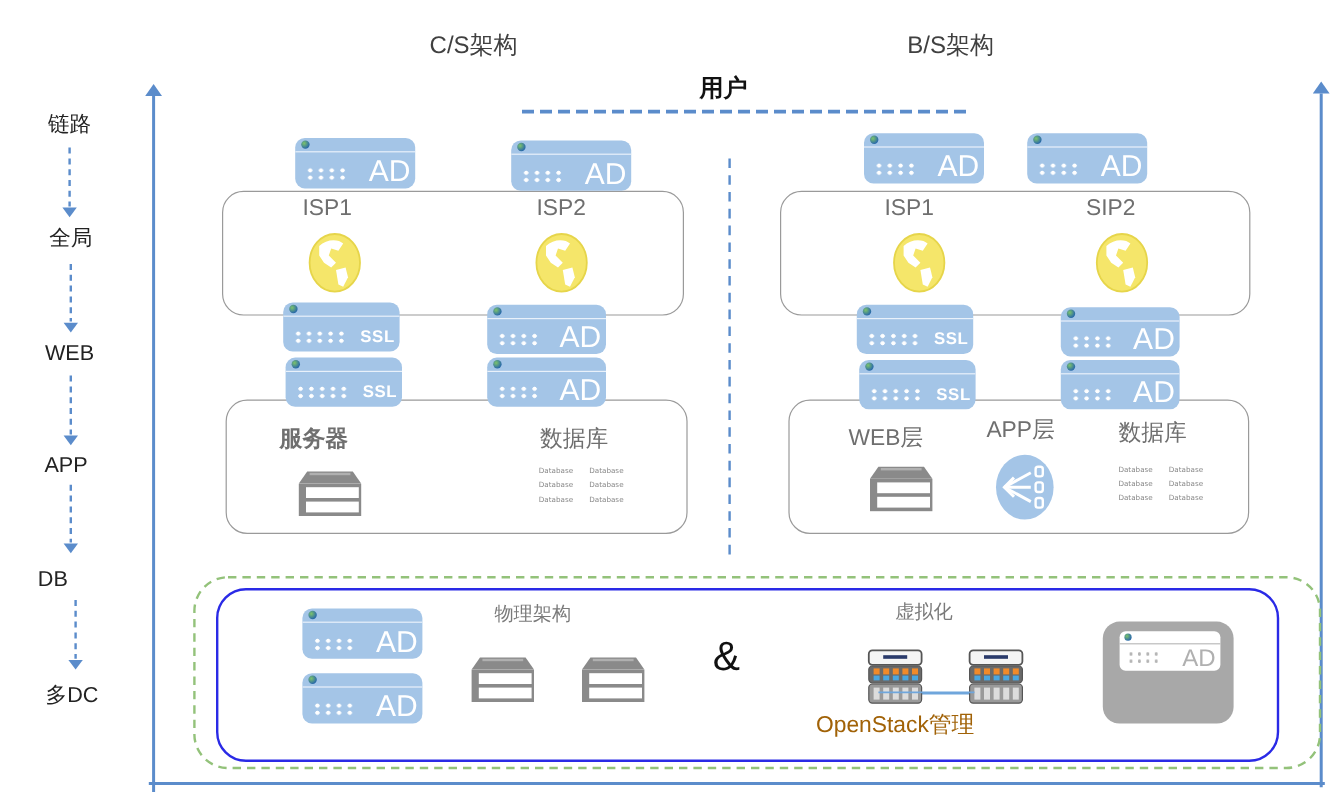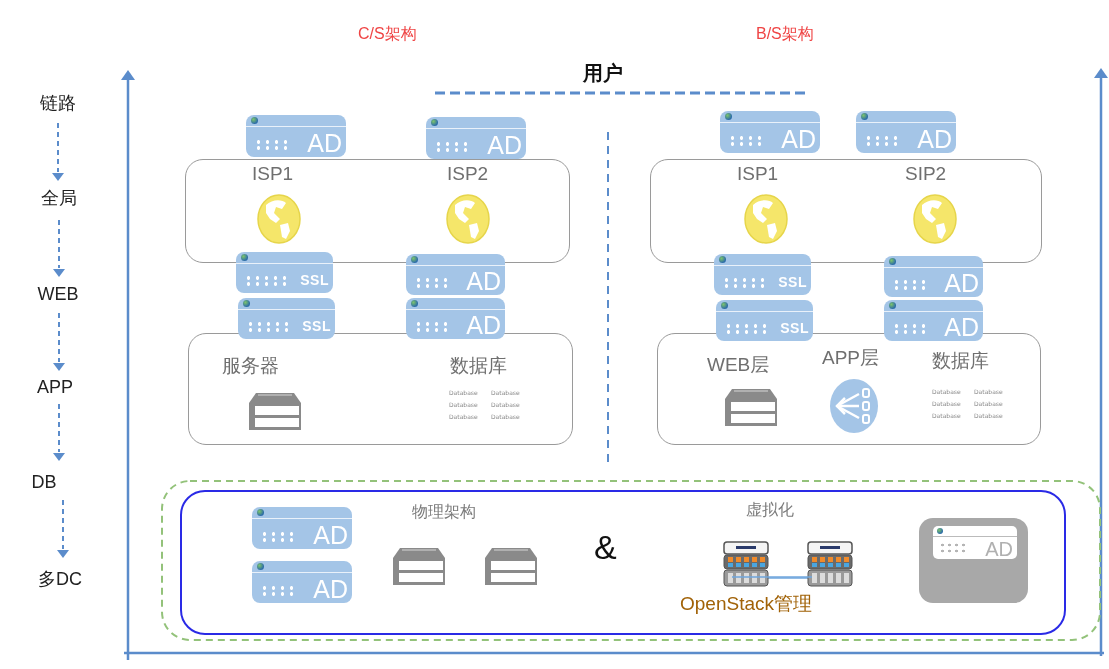--- a/index.html
+++ b/index.html
@@ -1,20 +1,20 @@
 <!DOCTYPE html>
 <html><head>
 <meta charset="utf-8">
 <style>
   html, body { margin: 0; padding: 0; background: #ffffff; }
   body { width: 1109px; height: 669px; position: relative; overflow: hidden;
          font-family: "DejaVu Sans", "Liberation Sans", sans-serif; color: #222; }
   .abs { position: absolute; }
 
-  .col-title { font-size: 16px; color: #ef4444; font-family: "Liberation Sans", "DejaVu Sans", sans-serif; }
+  .col-title { font-size: 20px; color: #404040; font-family: "Liberation Sans", "DejaVu Sans", sans-serif; }
   .user-label { font-size: 20px; font-weight: bold; color: #111; }
 
   .layer-label { font-size: 18px; color: #222; width: 80px; text-align: center; font-family: "Liberation Sans", "DejaVu Sans", sans-serif; }
 
   .group-box { border: 1.5px solid #9a9a9a; border-radius: 18px; background: transparent; box-sizing: border-box; }
   .label-gray { font-size: 19px; color: #6f6f6f; font-family: "Liberation Sans", "DejaVu Sans", sans-serif; text-align: right; }
   .label-gray-sm { font-size: 16px; color: #7a7a7a; }
 
   
   .appliance { background: #a4c5e7; border-radius: 8px; box-sizing: border-box; overflow: hidden; }
@@ -137,21 +137,21 @@
     <div class="dots"></div>
   <div class="atext ad">AD</div>
 </div>
 <div class="abs appliance" style="left:406px; top:298px; width:99px; height:41px;">
   <div class="topbar"></div>
     <div class="gdot"></div>
     <div class="dots"></div>
   <div class="atext ad">AD</div>
 </div>
 
-<div class="abs label-gray" style="left:222px; top:353px;">服务器</div>
+<div class="abs label-gray" style="left:233px; top:353px;font-weight:bold;">服务器</div>
 <div class="abs label-gray" style="left:450px; top:353px;">数据库</div>
 
 <svg class="abs server" style="left:248px; top:391px;" viewBox="0 0 54 40">
   <polygon points="8,2 46,2 53,12 1,12" fill="#8a8a8a"></polygon>
   <rect x="10" y="3" width="34" height="2" fill="#b0b0b0"></rect>
   <rect x="1" y="12" width="52" height="27" fill="#8a8a8a"></rect>
   <rect x="7" y="15" width="44" height="9" fill="#ffffff"></rect>
   <rect x="7" y="27" width="44" height="9" fill="#ffffff"></rect>
 </svg>
 

